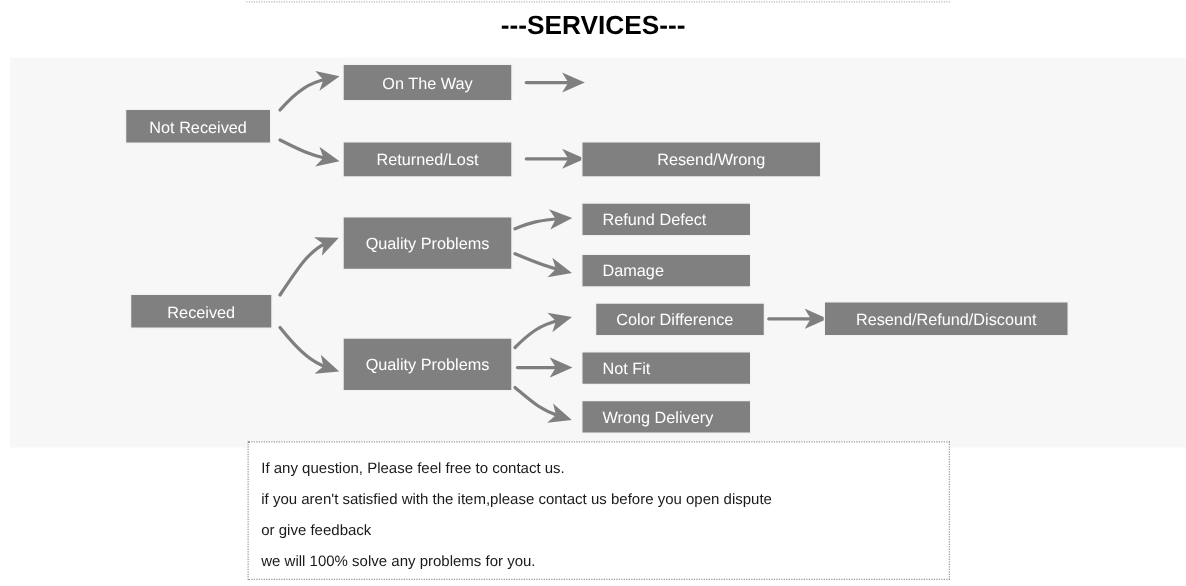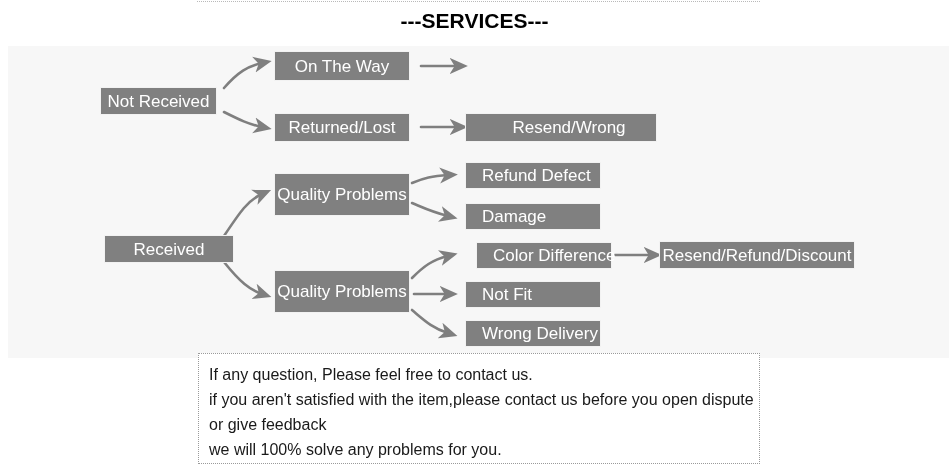--- a/index.html
+++ b/index.html
@@ -52,21 +52,21 @@
     width: 941px;
     height: 312px;
     background: #f7f7f7;
   }
 
   
   .node {
     position: absolute;
     background: #808080;
     color: #ffffff;
-    font-size: 17px;
+    font-size: 13px;
     font-family: "Liberation Sans", sans-serif;
     display: flex;
     align-items: center;
     justify-content: center;
     box-sizing: border-box;
     line-height: 1;
     box-shadow: 0 0 0 1px #f2f2f2;
     text-align: center;
     white-space: nowrap;
   }
@@ -91,21 +91,21 @@
     left: 198px;
     top: 353px;
     width: 562px;
     height: 111px;
     border: 1px dotted #9a9a9a;
     box-sizing: border-box;
     background: #ffffff;
     padding: 8px 0 0 10px;
   }
   .note-line {
-    font-size: 16px;
+    font-size: 12px;
     color: #1a1a1a;
     line-height: 25px;
     font-family: "Liberation Sans", sans-serif;
     white-space: pre;
   }
 </style>
 </head>
 <body>
 
 <div id="page">
@@ -152,21 +152,21 @@
 
   <div class="node" style="left:101px; top:88px; width:115px; height:26px;">Not Received</div>
 
   <div class="node" style="left:275px; top:52px; width:134px; height:28px;">On The Way</div>
 
   <div class="node" style="left:275px; top:114px; width:134px; height:27px;">Returned/Lost</div>
 
 
   <div class="node left-pad" style="left:466px; top:114px; width:190px; height:27px; justify-content:center;">Resend/Wrong</div>
 
-  <div class="node" style="left:105px; top:236px; width:128px; height:26px;">Received</div>
+  <div class="node" style="left:105px; top:236px; width:112px; height:26px;">Received</div>
 
   <div class="node" style="left:275px; top:174px; width:134px; height:41px;">Quality Problems</div>
 
   <div class="node" style="left:275px; top:271px; width:134px; height:41px;">Quality Problems</div>
 
   <div class="node left-pad" style="left:466px; top:163px; width:134px; height:25px;">Refund Defect</div>
 
   <div class="node left-pad" style="left:466px; top:204px; width:134px; height:25px;">Damage</div>
 
   <div class="node left-pad" style="left:466px; top:243px; width:134px; height:25px;margin-left:11px;">Color Difference</div>

